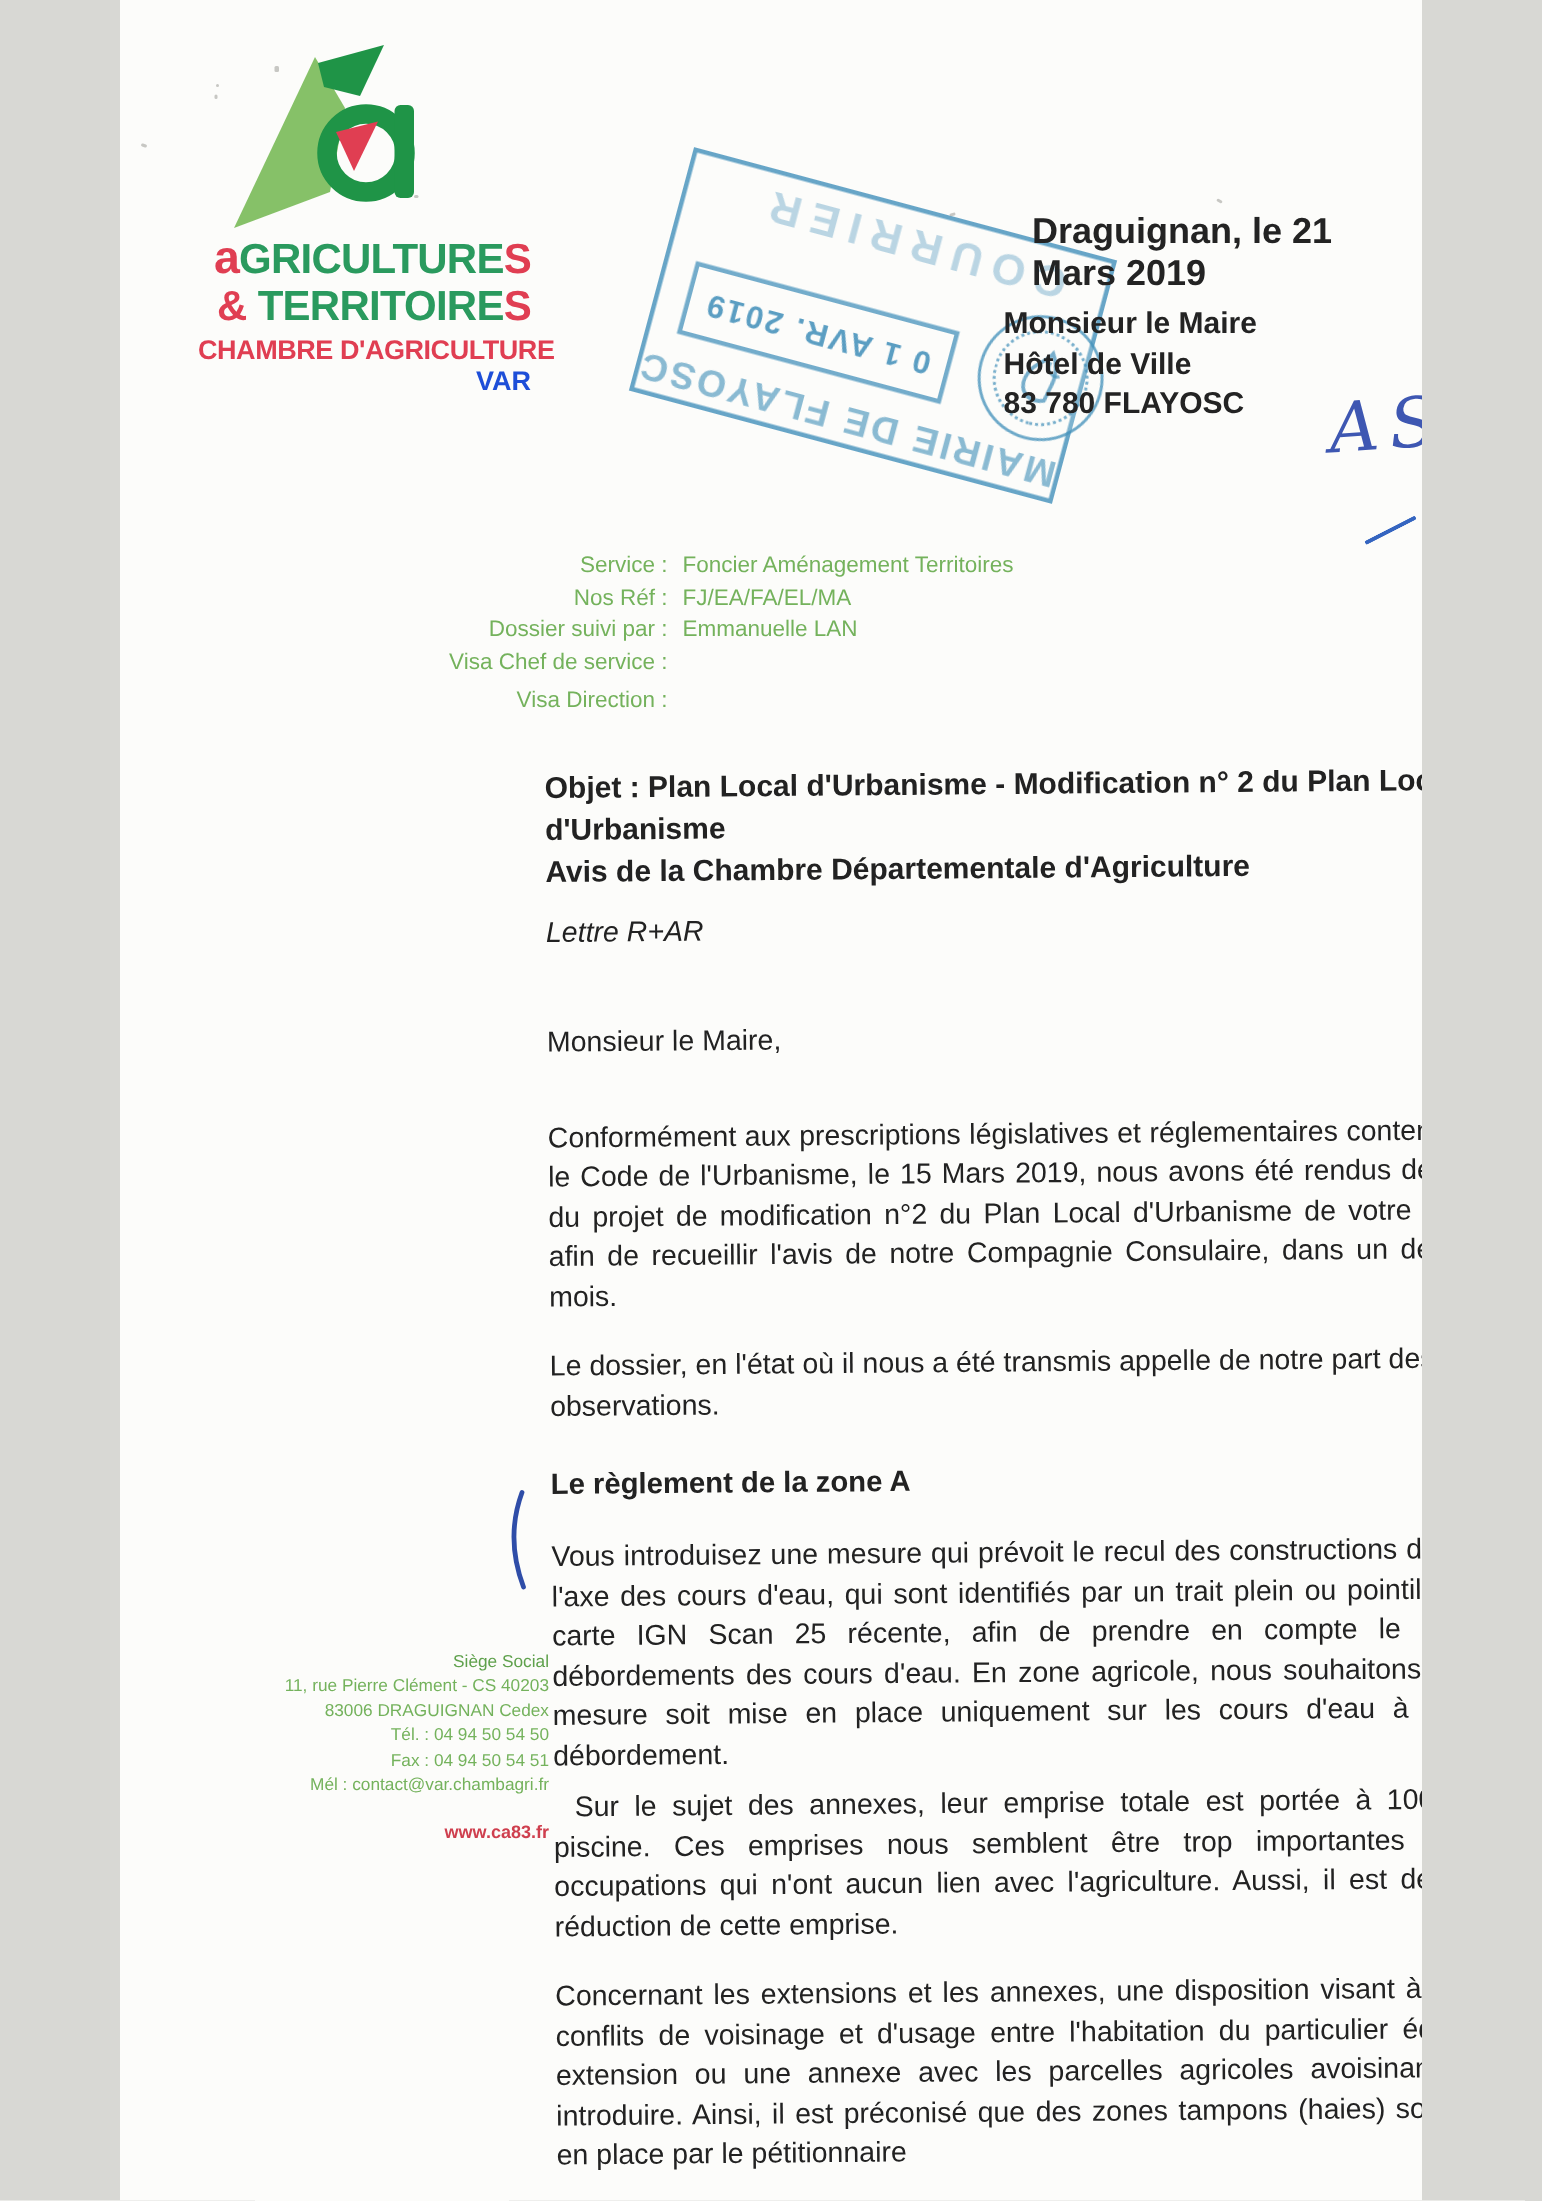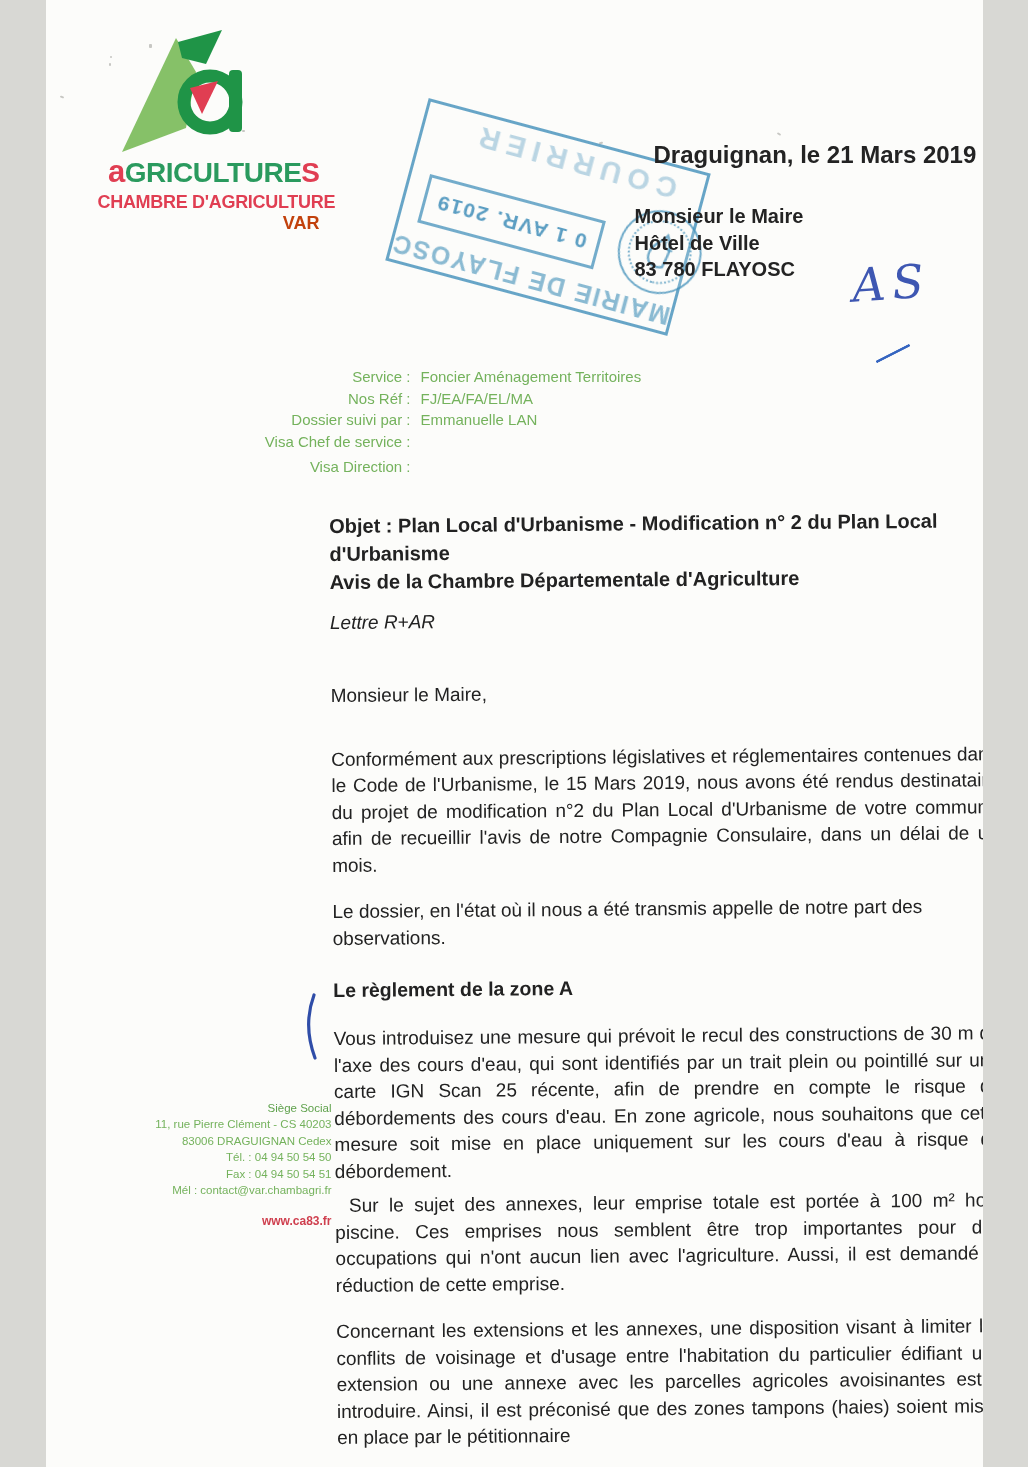--- a/index.html
+++ b/index.html
@@ -1,29 +1,29 @@
 <!DOCTYPE html>
 <html><head>
 <meta charset="utf-8">
 <style>
   html,body{margin:0;padding:0;}
   body{background:#d8d8d4;font-family:"Liberation Sans",sans-serif;}
   .page{
-    position:relative;width:937px;height:1467px;margin:0 auto;
+    position:relative;width:868px;height:1467px;margin:0 auto;
     background:#fcfcfa;overflow:hidden;color:#232323;
   }
 
   
   .logo-mark{position:absolute;left:70px;top:28px;width:148px;height:130px;}
   .wordmark{position:absolute;left:52px;top:156px;width:222px;text-align:right;line-height:31px;}
   .wm-line1,.wm-line2{font-weight:bold;font-size:28px;letter-spacing:-0.5px;color:#2a9a5e;white-space:nowrap;}
   .wm-red{color:#e03e52;}
   .wm-a{font-size:31px;}
   .wm-line3{font-weight:bold;font-size:18px;letter-spacing:-0.3px;color:#e03e52;line-height:22px;margin-top:3px;white-space:nowrap;}
-  .wm-line4{font-weight:bold;font-size:18px;color:#c2410c;line-height:20px;}
+  .wm-line4{font-weight:bold;font-size:18px;color:#1d4ed8;line-height:20px;}
 
   
   .stamp{
     position:absolute;left:356px;top:133px;width:286px;height:162px;
     transform:rotate(195deg);border:3px solid rgba(62,141,184,0.78);
     filter:blur(0.4px);
   }
   .stamp-org{
     position:absolute;top:2px;left:0;right:0;text-align:center;
     font-size:25px;font-weight:bold;letter-spacing:2px;color:rgba(62,141,184,0.60);white-space:nowrap;
@@ -98,20 +98,21 @@
   <svg class="logo-mark" viewBox="0 0 148 130">
     <polygon points="6,124 60,10 80,44 70,100" fill="#86c168"></polygon>
     <polygon points="62,14 106,2 90,36 66,30" fill="#1f9447"></polygon>
     <circle cx="94" cy="74" r="26" fill="none" stroke="#1f9447" stroke-width="13"></circle>
     <rect x="113" y="42" width="13" height="62" rx="4" fill="#1f9447"></rect>
     <polygon points="74,60 102,53 86,86" fill="#e03e52"></polygon>
   </svg>
 
   <div class="wordmark">
     <div class="wm-line1"><span class="wm-red wm-a">a</span><span>GRICULTURE</span><span class="wm-red">S</span></div>
+    <div class="wm-line2"><span class="wm-red">&amp;</span>&nbsp;<span>TERRITOIRE</span><span class="wm-red">S</span></div>
     <div class="wm-line3">CHAMBRE D'AGRICULTURE</div>
     <div class="wm-line4">VAR</div>
   </div>
 
   <div class="stamp">
     <div class="stamp-org">MAIRIE DE FLAYOSC</div>
     <div class="stamp-datebox">
         <span>0 1 AVR. 2019</span>
       </div>
     <div class="stamp-label">COURRIER</div>

